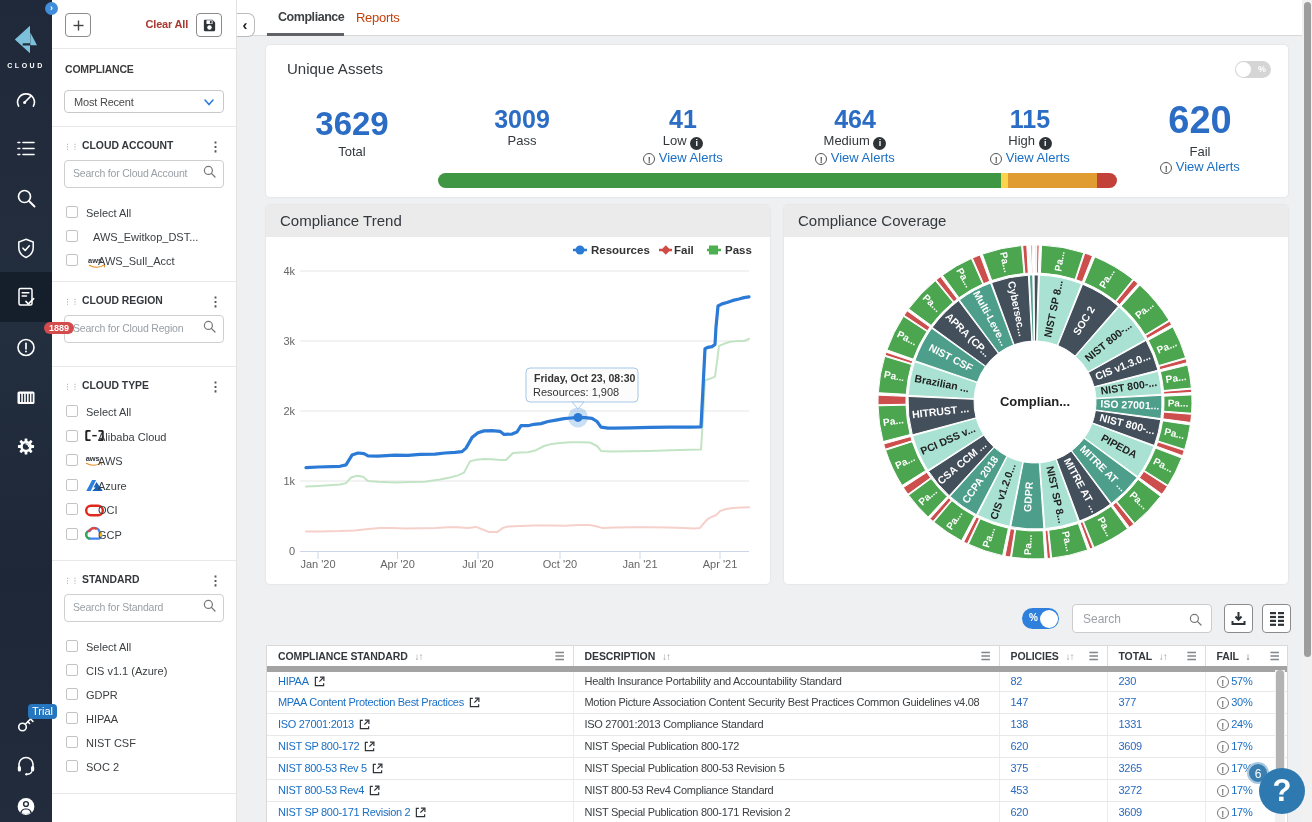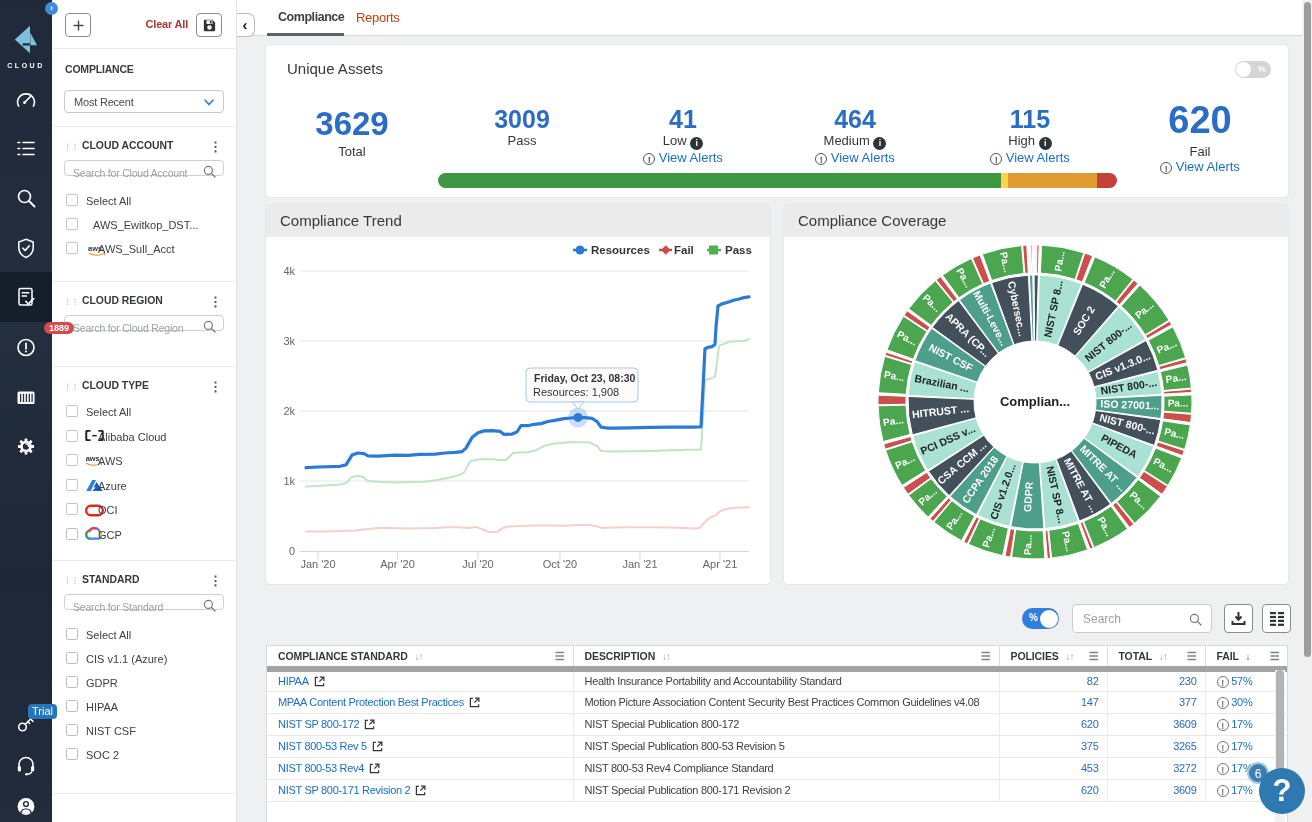--- a/index.html
+++ b/index.html
@@ -25,21 +25,21 @@
   border-right:1px solid #e2e2e2; z-index:4; }
 .fp-top { position:relative; height:49px; border-bottom:1px solid #e8e8e8; }
 .btn-sq { position:absolute; width:26px; height:24px; border:1px solid #8b8b8b; border-radius:4px;
   background:#fff; text-align:center; }
 .clearall { position:absolute; right:48px; top:18px; color:#a93831; font-size:11px; font-weight:bold; letter-spacing:-0.2px; }
 .fp-sec { position:relative; border-bottom:1px solid #e8e8e8; }
 .fp-label { font-size:10.5px; color:#3c3c3c; font-weight:bold; letter-spacing:-0.2px; }
 .fp-head { position:relative; padding:13px 12px 0 12px; font-size:10.4px; font-weight:bold; color:#33383d; }
 .kebab { position:absolute; right:14px; top:12px; color:#555; font-size:13px; letter-spacing:0; }
 .drag { color:#b5b5b5; font-size:7px; margin-right:3px; letter-spacing:0.5px;}
-.searchbox { position:relative; margin:9px 12px 12px 12px; height:16px; border:1px solid #cfcfcf;
+.searchbox { position:relative; margin:9px 12px 12px 12px; height:28px; border:1px solid #cfcfcf;
   border-radius:4px; background:#fff;text-align:right; }
 .searchbox span { position:absolute; left:8px; top:6px; font-size:10.5px; color:#9aa0a6; letter-spacing:-0.2px; }
 .sb-mag { position:absolute; right:7px; top:4px; }
 .selectbox { position:relative; margin:8px 12px 14px 12px; height:23px; border:1px solid #c9c9c9;
   border-radius:4px; }
 .selectbox span { position:absolute; left:9px; top:5px; font-size:11px; color:#4a4a4a; letter-spacing:-0.2px; }
 .chk-row { position:relative; padding:5px 0 5px 14px; height:24px; }
 .chk-row.ctr { height:24.6px; }
 .chk { position:absolute; left:14px; top:6px; width:12px; height:12px; border:1px solid #c4c4c4;
   border-radius:2px; background:#fff; }
@@ -94,21 +94,21 @@
 .tablecard { position:absolute; left:29px; top:645px; width:1022px; height:177px; background:#fff;
   border:1px solid #d9d9d9; border-bottom:none; overflow:hidden; }
 table.grid { border-collapse:collapse; width:1021px; table-layout:fixed; font-size:11px; }
 table.grid th { border-right:1px solid #ddd; border-bottom:6px solid #a3a3a3; text-align:left;
   font-size:10.5px; color:#33383d; padding:0 8px 0 11px; height:23px; white-space:nowrap; letter-spacing:-0.1px; }
 table.grid td { border-bottom:1px solid #e8e8e8; border-right:1px solid #ececec; padding:0 8px 0 11px; height:22px; white-space:nowrap; overflow:hidden; color:#3c4043; letter-spacing:-0.3px; }
 .thw { display:flex; justify-content:space-between; align-items:center; }
 .sorti { color:#9aa0a6; font-size:10px; margin-left:4px; letter-spacing:-1px;}
 .menui { color:#82878c; font-size:11px; }
 a.lnk { color:#1a6fc4; text-decoration:none; }
-table.grid td.num { color:#2a6ac0;text-align:right; }
+table.grid td.num { color:#2a6ac0; }
 .extlnk { display:inline-block; margin-left:5px; vertical-align:-2px; }
 .scrolltrack { position:absolute; right:2px; top:24px; width:10px; height:153px; background:#f1f1f1; }
 .scrollthumb { position:absolute; right:3px; top:24px; width:8px; height:122px; background:#b3b3b3; border-radius:4px; }
 
 .pagescroll { position:absolute; left:1302px; top:0; width:10px; height:822px; background:#f1f1f1; z-index:11; }
 .pagescroll .thumb { position:absolute; left:1.5px; top:2px; width:7px; height:655px; background:#9d9d9d; border-radius:4px; }
 .helpbtn { position:absolute; left:1022px; top:768px; width:46px; height:46px; border-radius:50%;
   background:#2e7ab0; color:#fff; font-size:31px; font-weight:bold; text-align:center; line-height:45px; z-index:13; }
 .helpbadge { position:absolute; left:1010px; top:762px; width:22px; height:22px; border-radius:50%;
   background:#3b7fb1; border:2.5px solid #a9c8e0; color:#fff; font-size:12px; text-align:center; line-height:21px; z-index:12; }
@@ -700,20 +700,31 @@
                   <path d="M4.2,1.5 L1.5,1.5 L1.5,10.5 L10.5,10.5 L10.5,7.8" fill="none" stroke="#2e3338" stroke-width="1.3"></path>
                   <path d="M6.5,1.2 L10.8,1.2 L10.8,5.5" fill="none" stroke="#2e3338" stroke-width="1.3"></path>
                   <line x1="5.8" y1="6.2" x2="10.4" y2="1.6" stroke="#2e3338" stroke-width="1.3"></line>
                 </svg></td>
               <td>Motion Picture Association Content Security Best Practices Common Guidelines v4.08</td>
               <td class="num">147</td>
               <td class="num">377</td>
               <td><span class="warn" style="border-color:#777;color:#777;">!</span> <a class="lnk" href="#">30%</a></td>
             </tr>
             <tr>
+              <td><a class="lnk" href="#">ISO 27001:2013</a><svg class="extlnk" width="11" height="11" viewBox="0 0 12 12">
+                  <path d="M4.2,1.5 L1.5,1.5 L1.5,10.5 L10.5,10.5 L10.5,7.8" fill="none" stroke="#2e3338" stroke-width="1.3"></path>
+                  <path d="M6.5,1.2 L10.8,1.2 L10.8,5.5" fill="none" stroke="#2e3338" stroke-width="1.3"></path>
+                  <line x1="5.8" y1="6.2" x2="10.4" y2="1.6" stroke="#2e3338" stroke-width="1.3"></line>
+                </svg></td>
+              <td>ISO 27001:2013 Compliance Standard</td>
+              <td class="num">138</td>
+              <td class="num">1331</td>
+              <td><span class="warn" style="border-color:#777;color:#777;">!</span> <a class="lnk" href="#">24%</a></td>
+            </tr>
+            <tr>
               <td><a class="lnk" href="#">NIST SP 800-172</a><svg class="extlnk" width="11" height="11" viewBox="0 0 12 12">
                   <path d="M4.2,1.5 L1.5,1.5 L1.5,10.5 L10.5,10.5 L10.5,7.8" fill="none" stroke="#2e3338" stroke-width="1.3"></path>
                   <path d="M6.5,1.2 L10.8,1.2 L10.8,5.5" fill="none" stroke="#2e3338" stroke-width="1.3"></path>
                   <line x1="5.8" y1="6.2" x2="10.4" y2="1.6" stroke="#2e3338" stroke-width="1.3"></line>
                 </svg></td>
               <td>NIST Special Publication 800-172</td>
               <td class="num">620</td>
               <td class="num">3609</td>
               <td><span class="warn" style="border-color:#777;color:#777;">!</span> <a class="lnk" href="#">17%</a></td>
             </tr>

